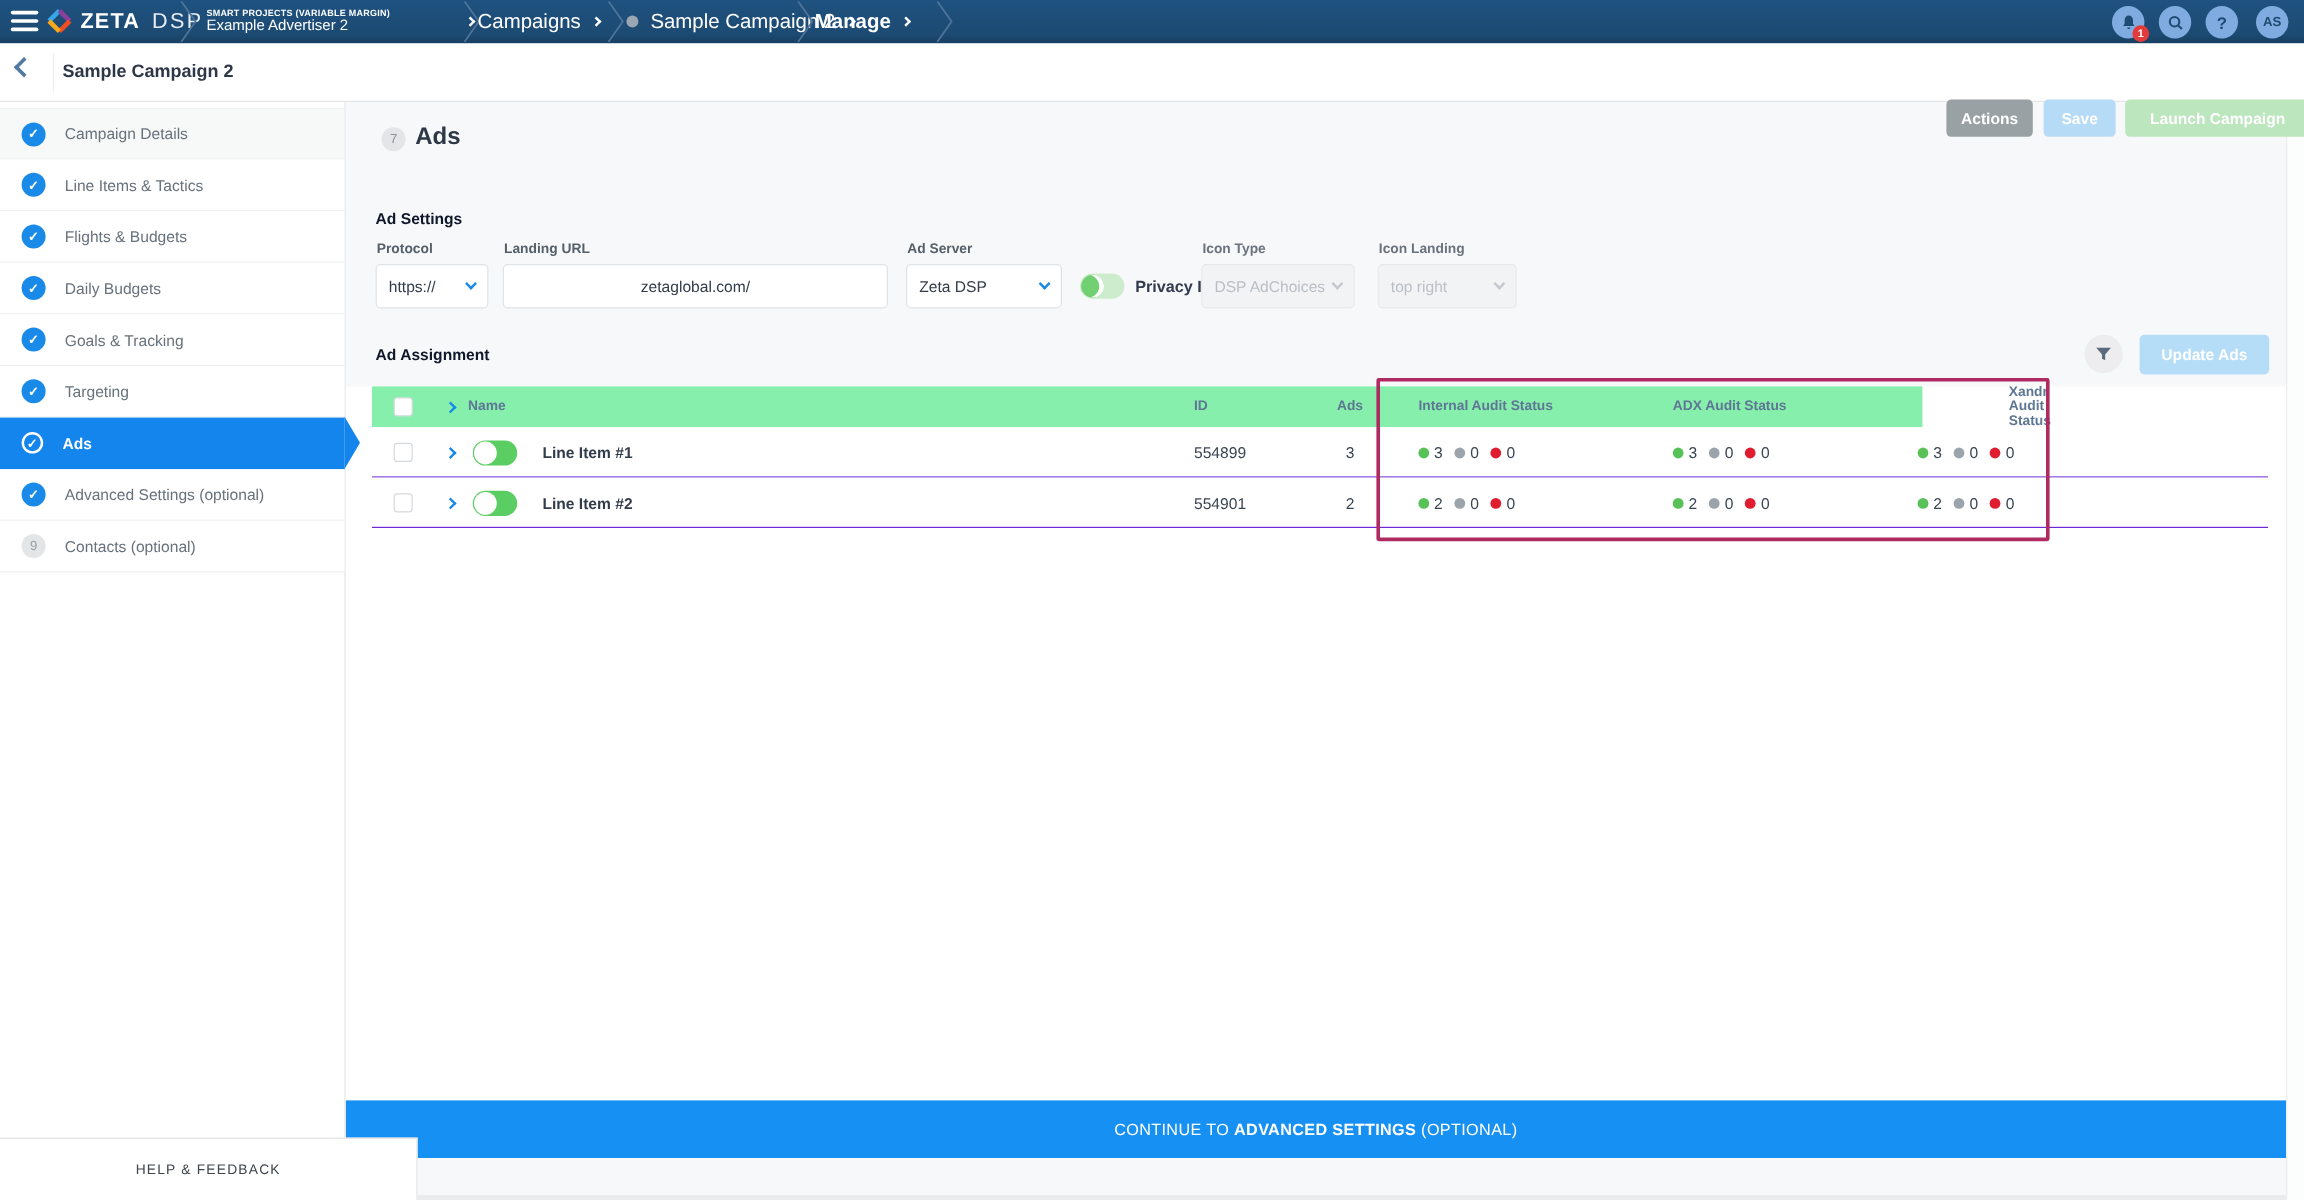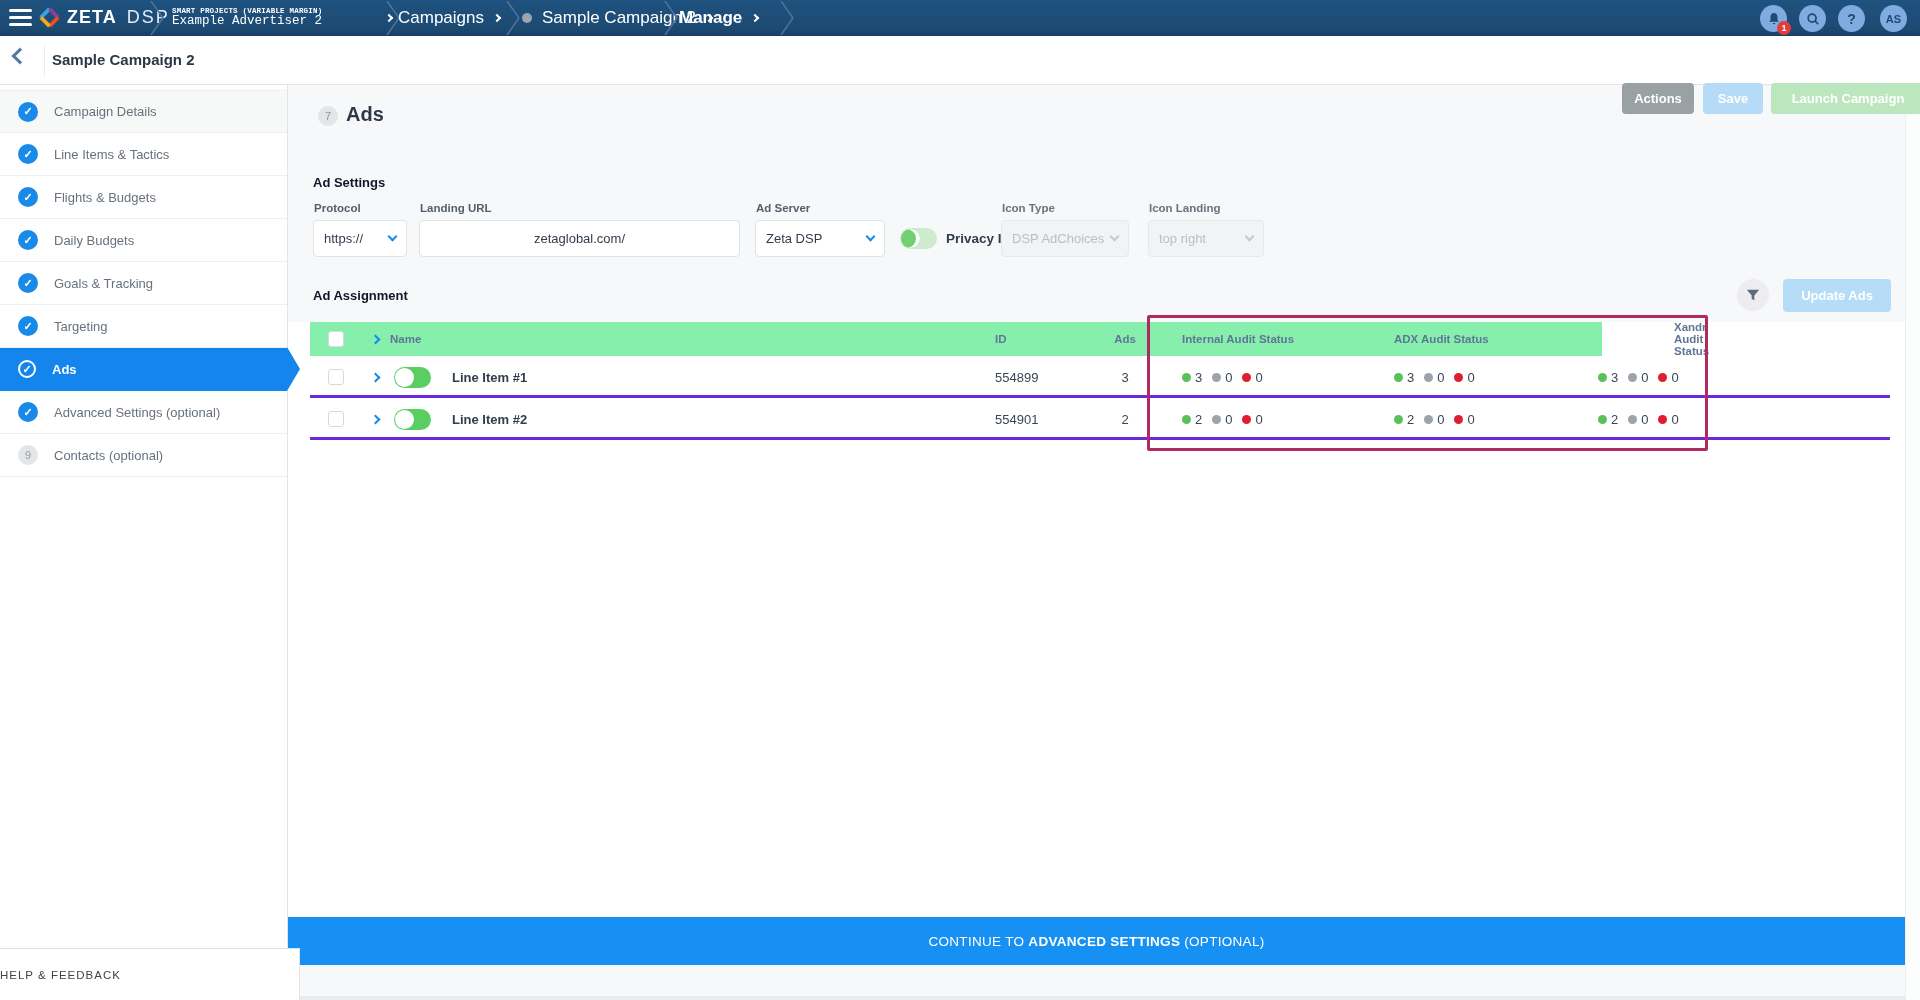--- a/index.html
+++ b/index.html
@@ -14,21 +14,21 @@
   .hamburger span { display:block; height:3px; background:#fff; border-radius:2px; margin-bottom:4px; }
   .logo { position:absolute; left:38px; top:6px; display:flex; align-items:center; }
   .logo svg { width:23px; height:23px; }
   .logo .zeta { font-size:18px; font-weight:bold; letter-spacing:1px; margin-left:6px; color:#fff; }
   .logo .dsp  { font-size:18px; font-weight:normal; letter-spacing:2px; margin-left:10px; color:#e6edf5; }
 
   .crumb-sep { position:absolute; top:1px; }
   .crumb-sep svg { width:14px; height:34px; }
 
   .crumb { position:absolute; top:0; height:36px; display:flex; align-items:center; color:#fff; }
-  .crumb .two-line { line-height:1.1;font-family:Liberation Mono, monospace; }
+  .crumb .two-line { line-height:1.1; }
   .crumb .tiny { font-size:7.5px; letter-spacing:.2px; font-weight:bold; }
   .crumb .big  { font-size:12.5px; }
   .crumb-label { font-size:17px; }
   .crumb-label.bold { font-weight:bold; }
   .mini-chev { display:inline-block; width:6px; height:6px; border-top:2px solid #fff;
                border-right:2px solid #fff; transform:rotate(45deg); margin-left:10px; }
   .crumb-dot { display:inline-block; width:10px; height:10px; border-radius:50%;
                background:#9aa6b2; margin-right:10px; }
 
   .nav-circle { position:absolute; top:5px; width:27px; height:27px; border-radius:50%;
@@ -64,23 +64,23 @@
                   display:flex; align-items:center; justify-content:center;
                   font-size:11px; font-weight:bold; flex:0 0 auto; }
   .num-circle { width:20px; height:20px; border-radius:50%; background:#e3e5e7; color:#99a0a7;
                 display:flex; align-items:center; justify-content:center; font-size:11px; flex:0 0 auto; }
   .side-item.active { background:#1385ec; border-bottom:1px solid #1385ec; }
   .side-item.active .side-label { color:#fff; font-weight:bold; }
   .side-item.active .check-circle { background:transparent; border:2px solid #fff; width:18px; height:18px; }
   .side-item.active::after { content:""; position:absolute; right:-13px; top:50%; margin-top:-22px;
         border-top:22px solid transparent; border-bottom:22px solid transparent;
         border-left:13px solid #1385ec; }
-  .help-box { position:absolute; left:0; top:948px; width:300px; height:52px; background:#fff;
+  .help-box { position:absolute; left:0; top:948px; width:348px; height:52px; background:#fff;
               border-top:1px solid #dfe1e3; border-right:1px solid #e2e4e6; display:flex;
-              align-items:center; z-index:12; cursor:pointer; }
+              align-items:center; justify-content:center; z-index:12; cursor:pointer; }
   .help-box span { font-size:11.5px; color:#3f454d; letter-spacing:1px; }
 
   
   .main { position:absolute; top:85px; left:288px; width:1617px; height:915px; background:#f7f8f9; }
   .scroll-strip { position:absolute; top:85px; left:1905px; width:15px; height:915px;
                   background:#fcfdfd; border-left:1px solid #eceeef; }
 
   .step-circle { position:absolute; left:30px; top:21px; width:20px; height:20px; border-radius:50%;
                  background:#e4e5e7; color:#8d939b; font-size:11px; display:flex;
                  align-items:center; justify-content:center; }
@@ -110,21 +110,21 @@
   .btn-update { position:absolute; left:1495px; top:194px; width:108px; height:33px;
                 background:#b6ddf8; color:#fff; border:none; border-radius:4px;
                 font-size:13px; font-weight:bold; font-family:"Liberation Sans",sans-serif; }
 
   .white-zone { position:absolute; left:0; top:237px; width:1617px; height:602px; background:#fff; }
   .table-header { position:absolute; left:22px; top:237px; width:1292px; height:34px;
                   background:#86efac; z-index:2; }
   .th { position:absolute; top:0; height:34px; display:flex; align-items:center;
         font-size:11.5px; font-weight:bold; color:#5e7795; }
   .row { position:absolute; left:22px; width:1580px; height:42px; background:#fff;
-         border-bottom:3px solid #6d28d9; z-index:2; }
+         border-bottom:1px solid #6d28d9; z-index:2; }
   .cell { position:absolute; top:0; height:42px; display:flex; align-items:center;
           font-size:13px; color:#3a4553; }
   .checkbox { width:16px; height:16px; background:#fff; border:1px solid #d5dade;
               border-radius:3px; cursor:pointer; }
   .chev-right { width:7px; height:7px; border-top:2.5px solid #1789e8; border-right:2.5px solid #1789e8;
                 transform:rotate(45deg); cursor:pointer; }
   .row-name { font-weight:bold; color:#333c4b; }
   .dot { display:inline-block; width:9px; height:9px; border-radius:50%; margin-right:4px; }
   .dot.g { background:#58c158; } .dot.n { background:#9ba3ab; } .dot.r { background:#e01d30; }
   .dot-num { margin-right:10px; }

